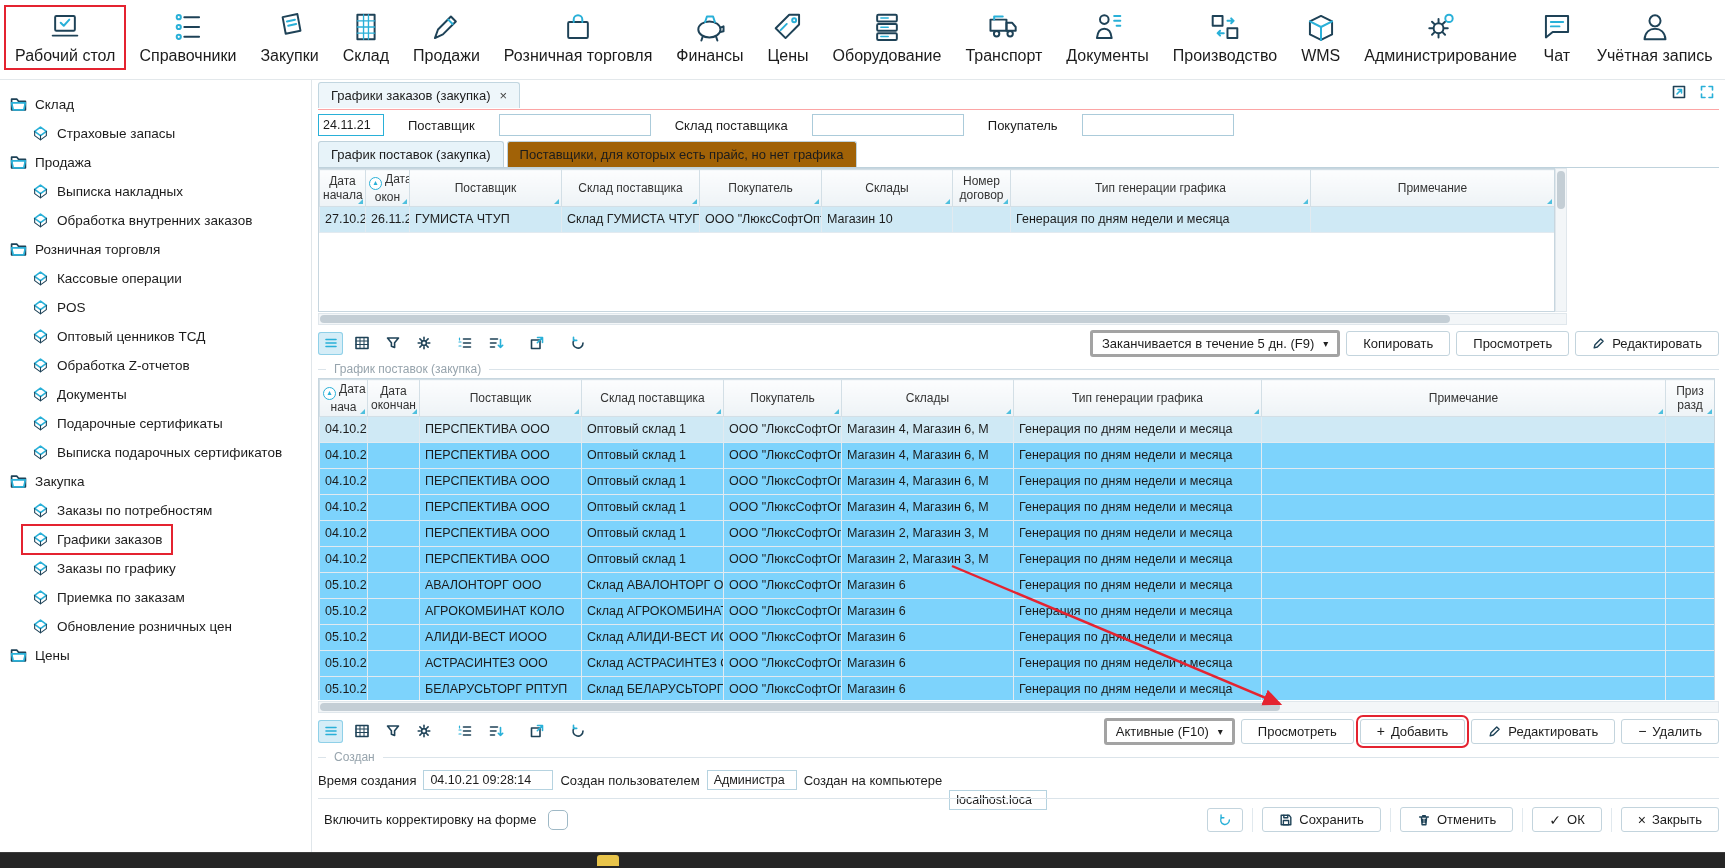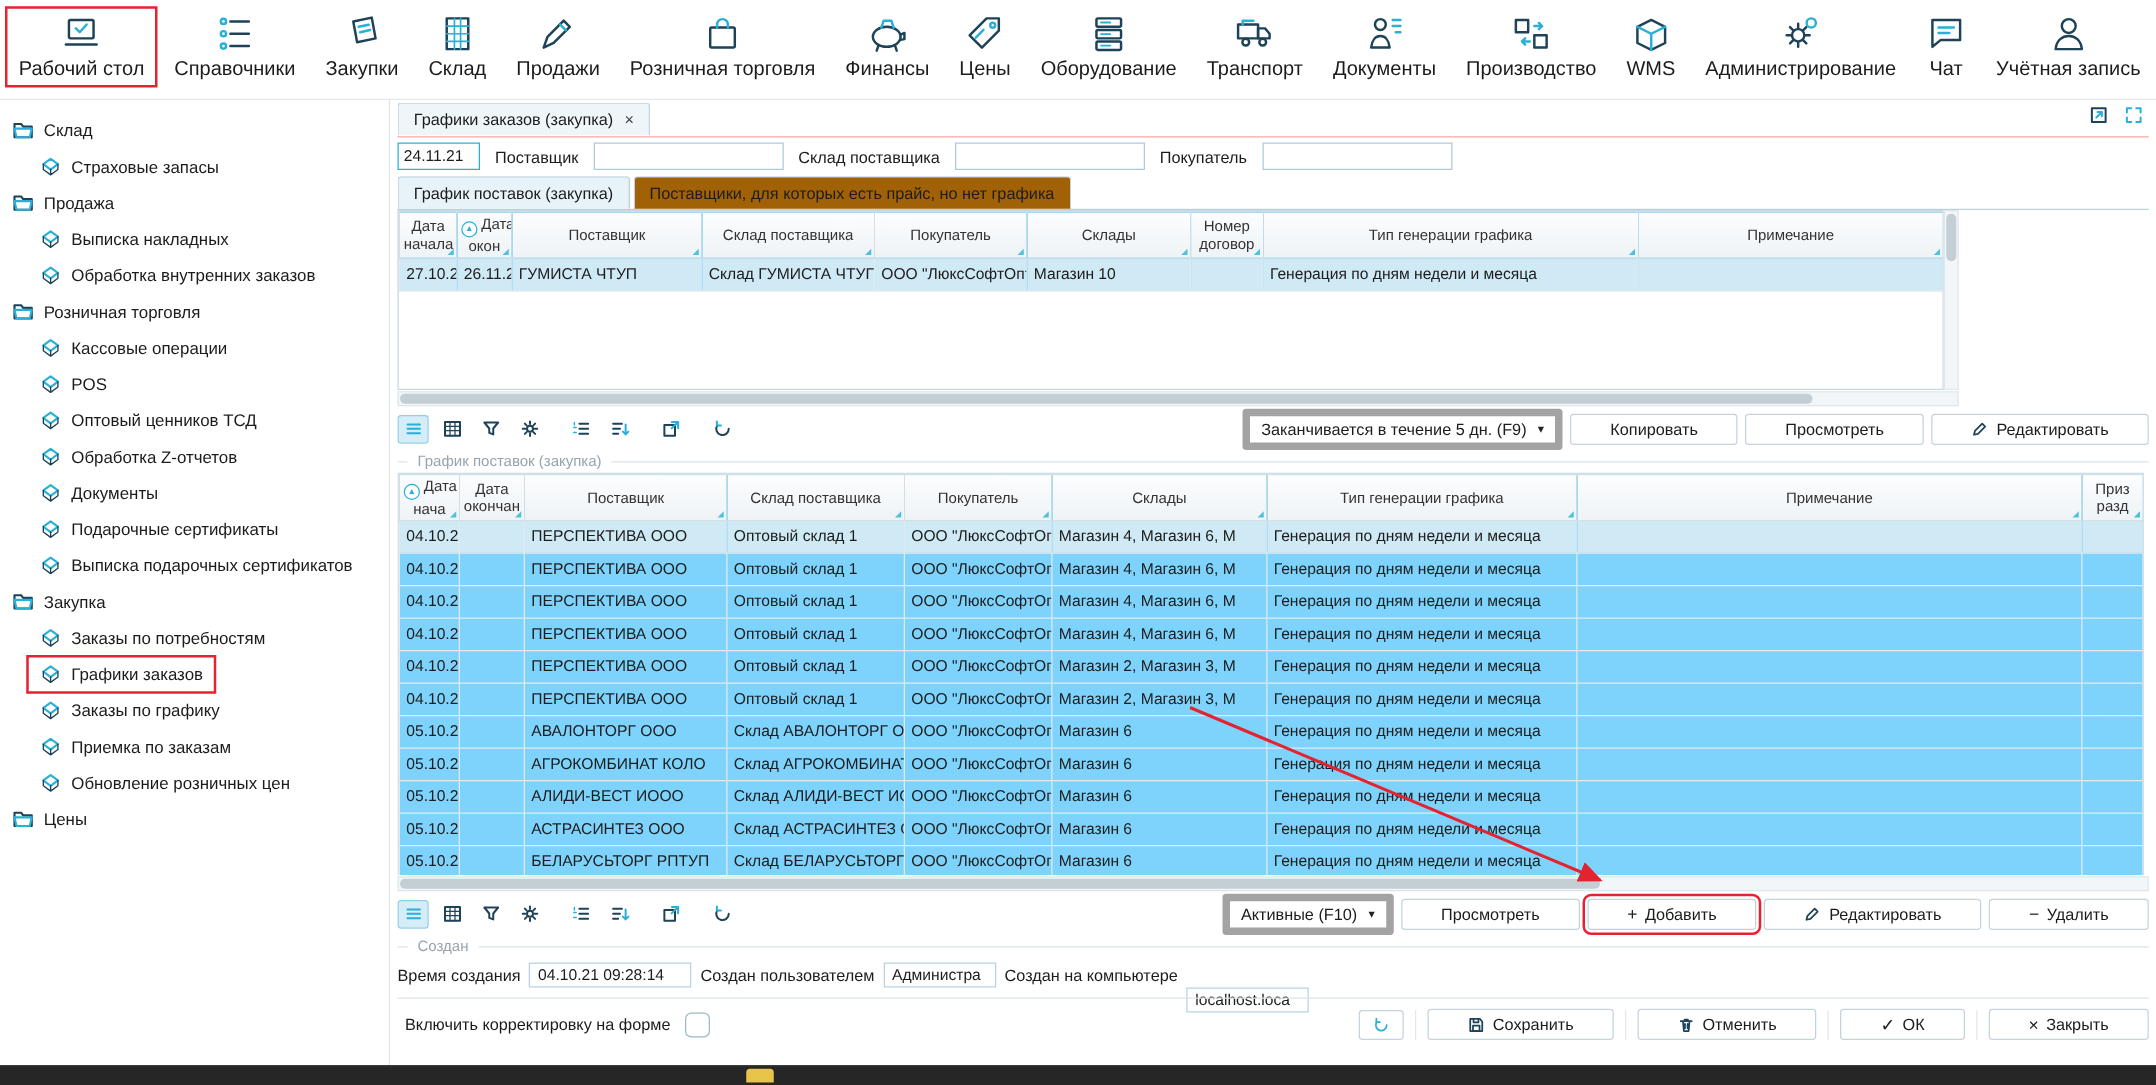--- a/index.html
+++ b/index.html
@@ -28,21 +28,21 @@
   .sd-row svg{width:17px;height:17px;flex:0 0 auto}
 
   
   .main{flex:1;display:flex;flex-direction:column;padding:0 6px;overflow:hidden}
   .tabbar{height:30px;display:flex;align-items:center;border-bottom:1px solid #fca5a5}
   .doc-tab{display:flex;align-items:center;gap:9px;padding:5px 12px;background:#eef6fa;border:1px solid #c2d6e0;border-bottom:none;border-radius:3px 3px 0 0;font-size:13px;cursor:pointer}
   .tab-close{color:#444;cursor:pointer}
   .tabbar-icons{margin-left:auto;display:flex;gap:12px;align-items:center;padding:0 4px 5px 0}
   .tabbar-icons svg{width:16px;height:16px;cursor:pointer}
 
-  .filterrow{height:30px;display:flex;align-items:center;gap:12px}
+  .filterrow{height:30px;display:flex;align-items:center;gap:24px}
   .date-input{width:66px;height:22px;border:1px solid #29b0d8;padding:0 4px;font-size:12.5px;font-family:inherit;color:#1c1c1c}
   .flabel{font-size:13px;white-space:nowrap}
   .finput{width:152px;height:22px;border:1px solid #abcbda;padding:0 4px;font-size:12.5px;font-family:inherit}
 
   .subtabs{height:28px;display:flex;align-items:flex-end;border-bottom:1px solid #bfd2dc}
   .subtab{padding:5px 12px;font-size:13px;border:1px solid #bfd2dc;border-bottom:none;border-radius:3px 3px 0 0;margin-right:3px;background:#a16207;cursor:pointer;white-space:nowrap}
   .subtab.active{background:#e7f3f9}
 
   
   .t1wrap{height:144px;display:flex;align-items:stretch}
@@ -61,23 +61,23 @@
   .hscroll{height:12px;background:#f3f6f8;border:1px solid #e0e7ec;position:relative;margin:1px 0}
   .hthumb{position:absolute;top:1px;left:1px;height:8px;background:#c4ced5;border-radius:4px}
 
   
   .toolbar{height:34px;display:flex;align-items:center;gap:6px}
   .ticon{width:25px;height:23px;display:flex;align-items:center;justify-content:center;border-radius:3px;cursor:pointer}
   .ticon.gap{margin-left:10px}
   .ticon.active{background:#d5edf7;box-shadow:inset 0 0 0 1px #8fd0e8}
   .ticon svg{width:16px;height:16px}
   .spacer{flex:1}
-  .dropdown{display:flex;align-items:center;gap:9px;border:6px solid #a3a3a3;border-radius:3px;background:#fff;padding:3px 9px;font-size:13px;cursor:pointer;white-space:nowrap}
+  .dropdown{display:flex;align-items:center;gap:9px;border:3px solid #a3a3a3;border-radius:3px;background:#fff;padding:3px 9px;font-size:13px;cursor:pointer;white-space:nowrap}
   .dd-caret{font-size:10px;color:#222}
-  .btn{display:inline-flex;align-items:center;justify-content:center;gap:6px;border:1px solid #c3d4dd;border-radius:3px;background:#fff;padding:4px 31px;font-size:13px;font-family:inherit;cursor:pointer;color:#1c1c1c;white-space:nowrap}
+  .btn{display:inline-flex;align-items:center;justify-content:center;gap:6px;border:1px solid #c3d4dd;border-radius:3px;background:#fff;padding:4px 16px;font-size:13px;font-family:inherit;cursor:pointer;color:#1c1c1c;white-space:nowrap}
   .btn.hl-red{outline:2px solid #e42330;outline-offset:2px}
   .btn-ic{display:flex;align-items:center}
   .btn-ic svg{width:14px;height:14px}
 
   
   .gcaption{height:18px;display:flex;align-items:center;font-size:12px;color:#97a4ad;gap:8px;white-space:nowrap}
   .gcaption::before{content:'';width:8px;height:1px;background:#dbe4ea}
   .gcaption::after{content:'';flex:1;height:1px;background:#dbe4ea}
   .createdrow{height:28px;display:flex;align-items:center;gap:7px;font-size:13px}
   .valbox{border:1px solid #b6d3e0;padding:2px 6px;font-size:12.5px;white-space:nowrap;overflow:hidden;background:#fff}

